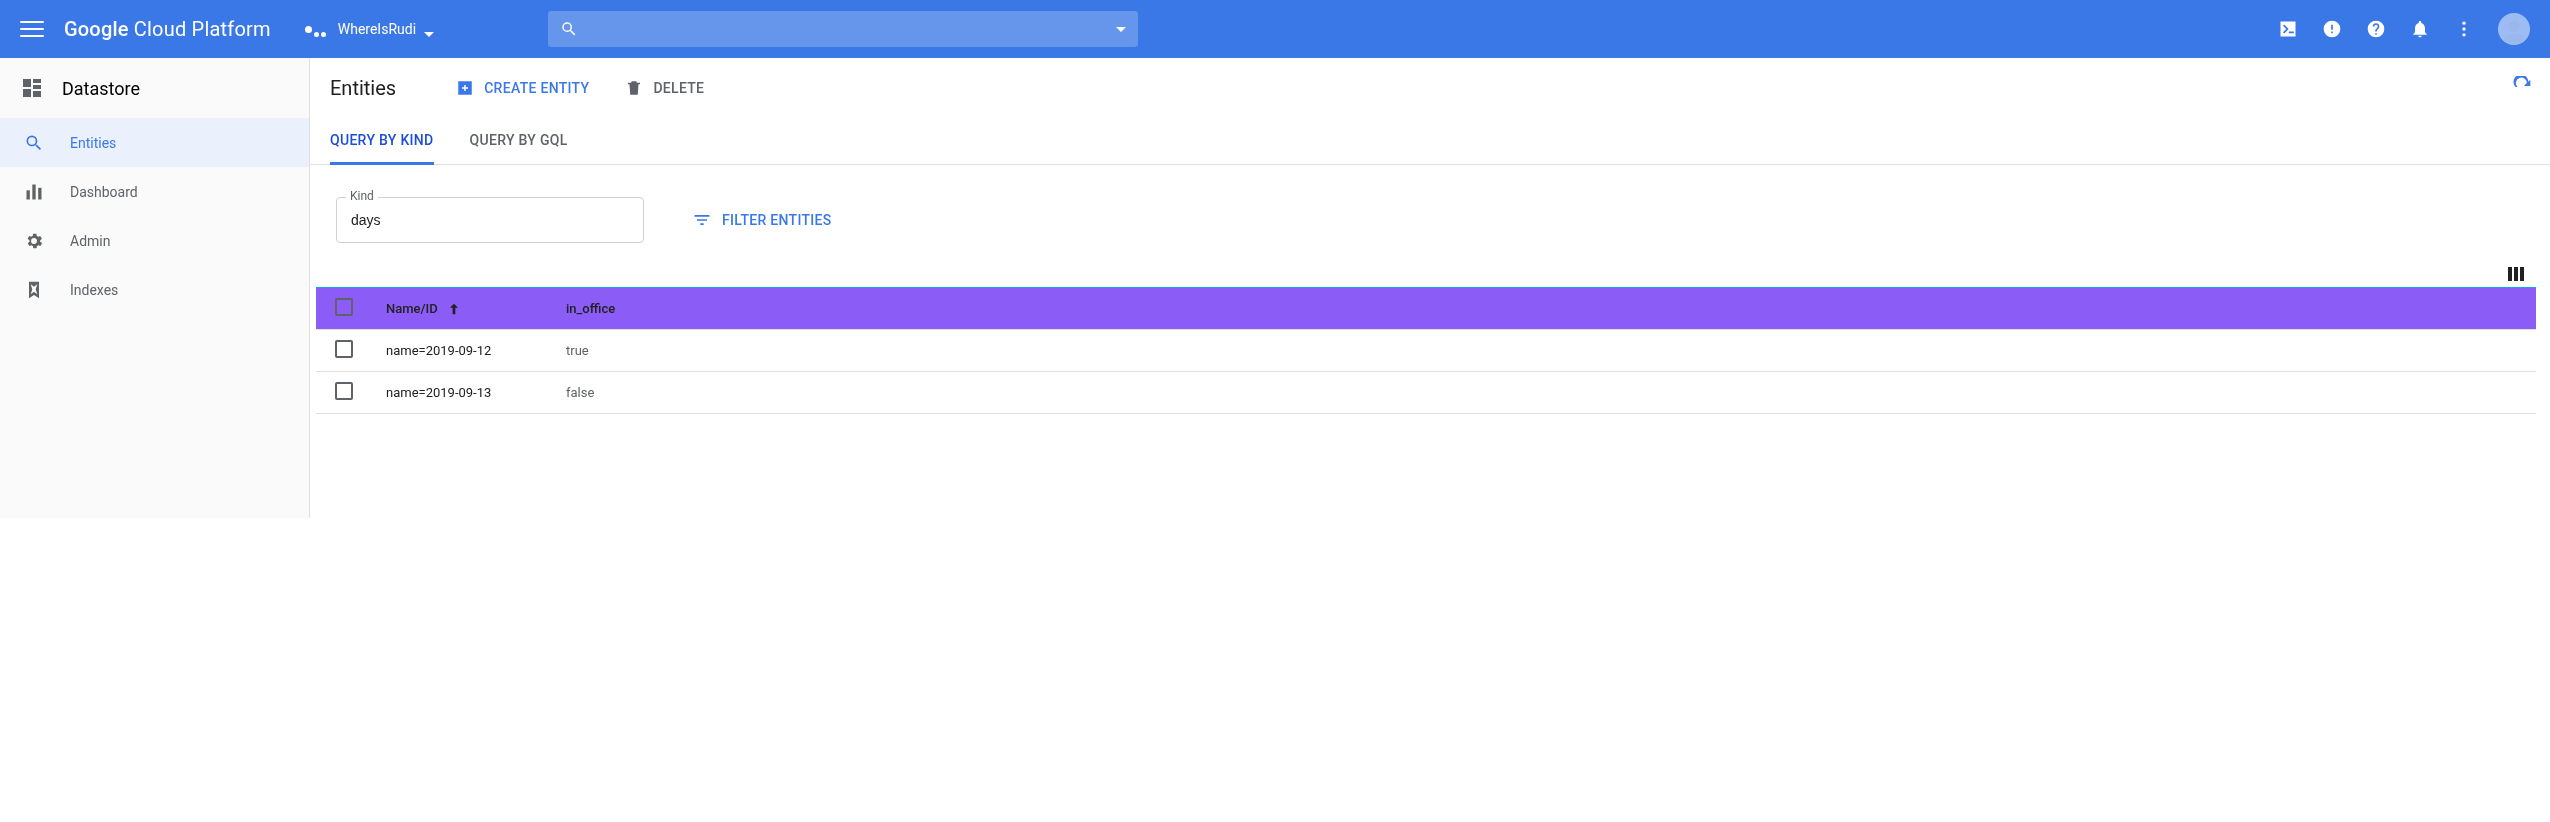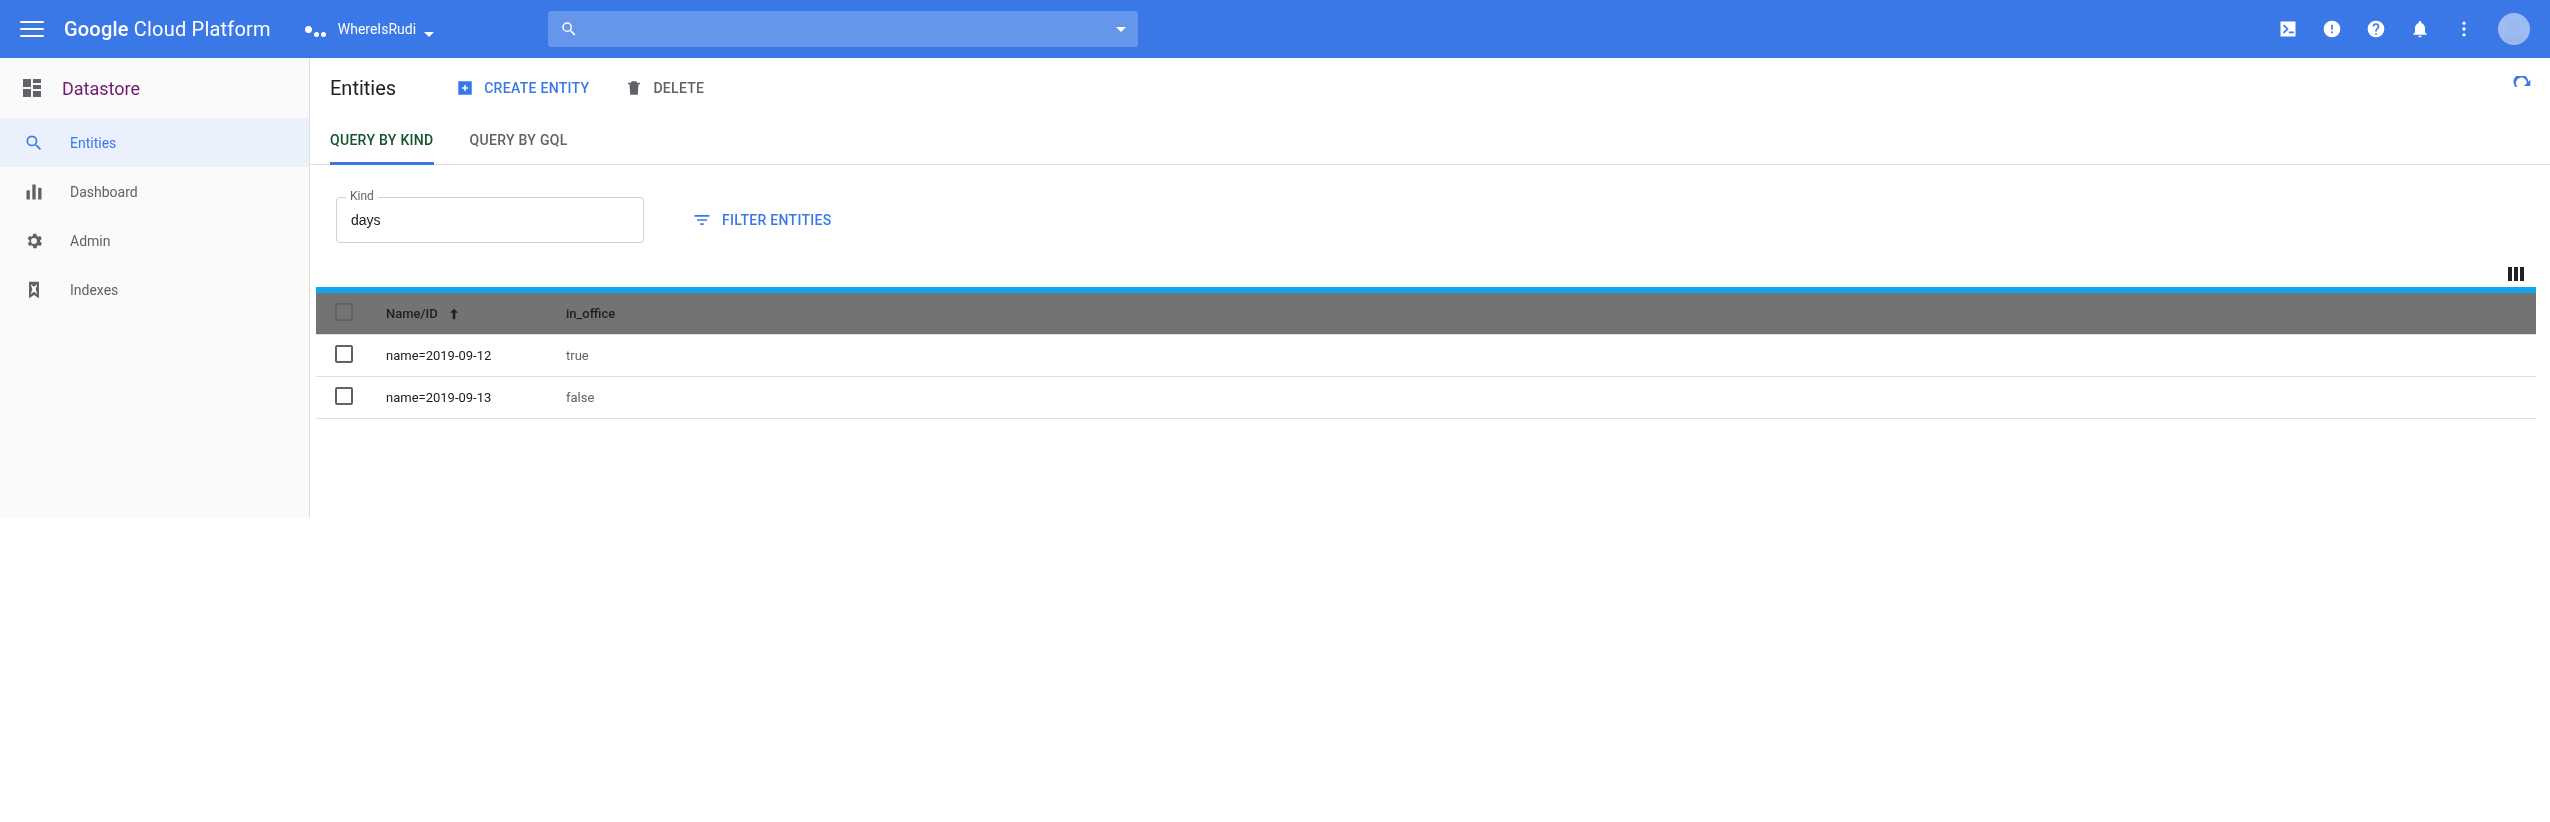--- a/index.html
+++ b/index.html
@@ -121,21 +121,21 @@
       min-height: 460px;
       padding-top: 0;
     }
     .sidebar-header {
       display: flex;
       align-items: center;
       height: 60px;
       padding: 0 20px;
       gap: 18px;
       font-size: 18px;
-      color: #701a75;
+      color: #000000;
     }
     .sidebar-item {
       display: flex;
       align-items: center;
       height: 49px;
       padding: 0 24px;
       gap: 26px;
       font-size: 14px;
       color: #5f6368;
       cursor: pointer;
@@ -192,21 +192,21 @@
       padding: 14px 0;
       font-size: 14px;
       font-weight: 500;
       color: #5f6368;
       cursor: pointer;
       letter-spacing: 0.3px;
       border-bottom: 3px solid transparent;
       margin-bottom: -1px;
     }
     .tab.active {
-      color: #14532d;
+      color: #1d4ed8;
       border-bottom-color: #3b78e7;
     }
     .query-row {
       display: flex;
       align-items: center;
       padding: 32px 26px 20px 26px;
       gap: 48px;
     }
     .kind-field {
       position: relative;
@@ -261,24 +261,24 @@
       width: 100%;
       border-collapse: collapse;
     }
     th, td {
       text-align: left;
       padding: 10px 14px;
       font-size: 13px;
       border-bottom: 1px solid #e0e0e0;
     }
     thead th {
-      background: #737373;
+      background: #8b5cf6;
       font-weight: 500;
       color: #212121;
-      border-top: 6px solid #0ea5e9;
+      border-top: 1px solid #0ea5e9;
     }
     .col-check { width: 56px; text-align: center; }
     .col-name { width: 180px; }
     .checkbox {
       width: 18px;
       height: 18px;
       border: 2px solid #5f6368;
       border-radius: 2px;
       display: inline-block;
       cursor: pointer;

